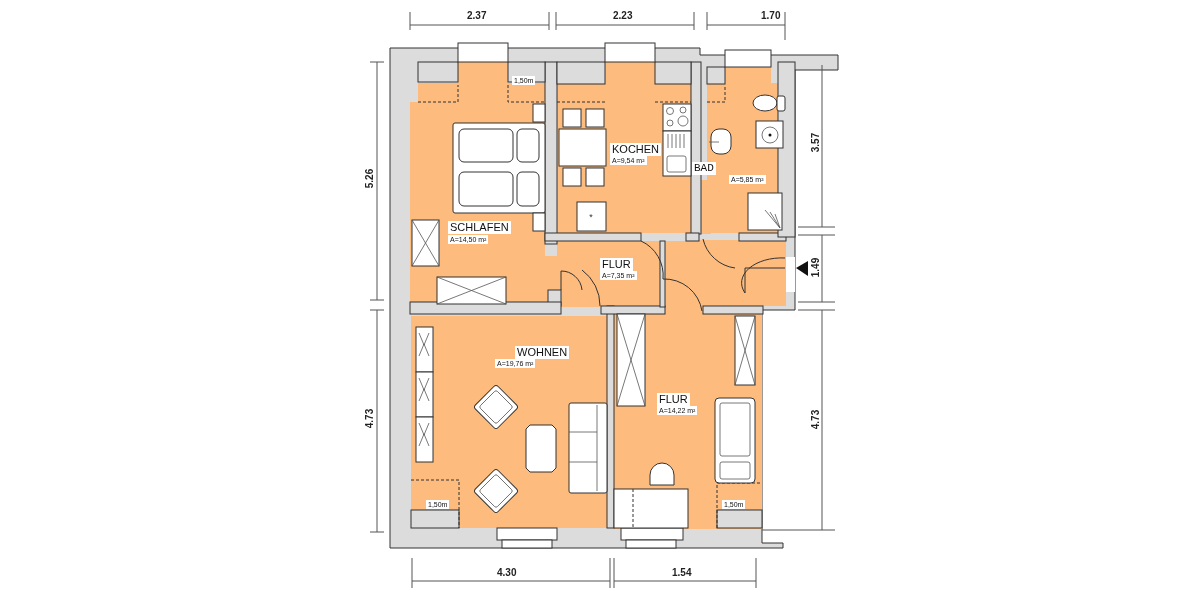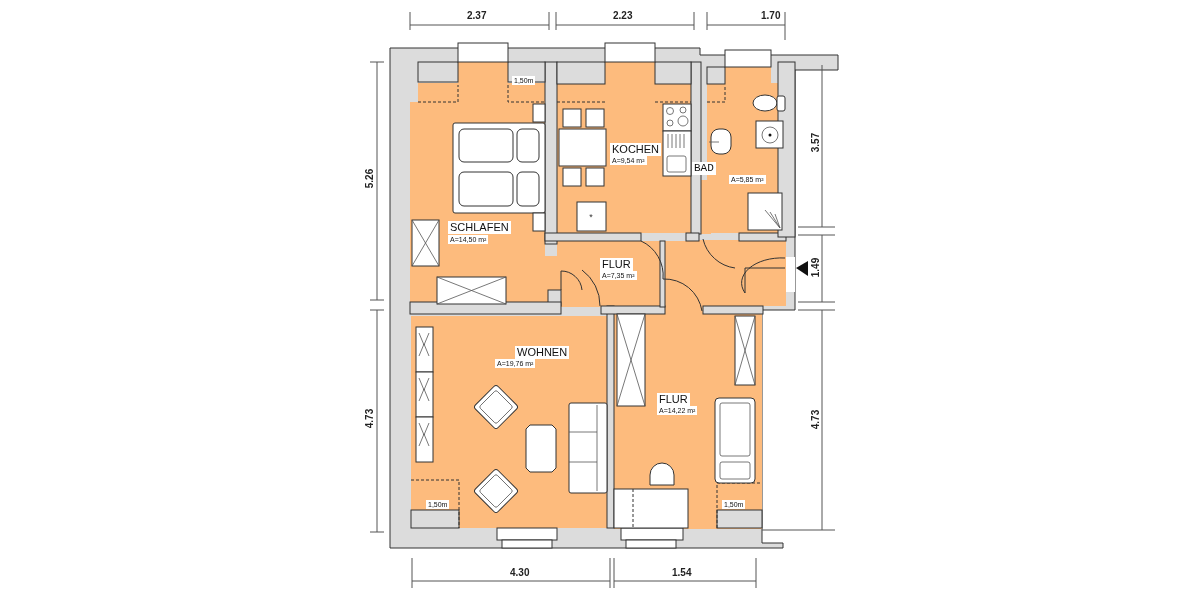--- a/index.html
+++ b/index.html
@@ -274,21 +274,21 @@
 <div class="lbl room-area" style="left:657px;top:406px;">A=14,22 m²</div>
 
 <div class="lbl small-lbl" style="left:512px;top:76px;">1,50m</div>
 <div class="lbl small-lbl" style="left:426px;top:500px;">1,50m</div>
 <div class="lbl small-lbl" style="left:722px;top:500px;">1,50m</div>
 
 <div class="dim-lbl" style="left:467px;top:10px;">2.37</div>
 <div class="dim-lbl" style="left:613px;top:10px;">2.23</div>
 <div class="dim-lbl" style="left:736px;top:10px;margin-left:25px;">1.70</div>
 
-<div class="dim-lbl" style="left:510px;top:567px;">4.30</div>
+<div class="dim-lbl" style="left:497px;top:567px;">4.30</div>
 <div class="dim-lbl" style="left:672px;top:567px;">1.54</div>
 
 <div class="dim-lbl rot" style="left:354px;top:173px;width:30px;text-align:center;">5.26</div>
 <div class="dim-lbl rot" style="left:354px;top:413px;width:30px;text-align:center;">4.73</div>
 
 <div class="dim-lbl rot" style="left:800px;top:137px;width:30px;text-align:center;">3.57</div>
 <div class="dim-lbl rot" style="left:800px;top:262px;width:30px;text-align:center;">1.49</div>
 <div class="dim-lbl rot" style="left:800px;top:414px;width:30px;text-align:center;">4.73</div>
 
 </body></html>

